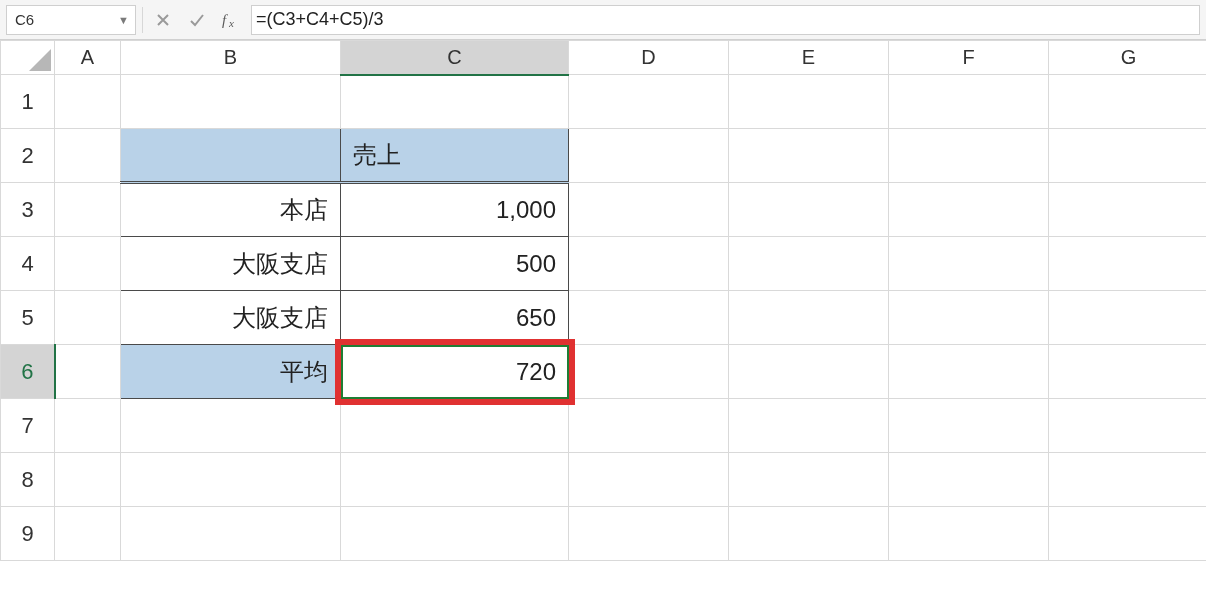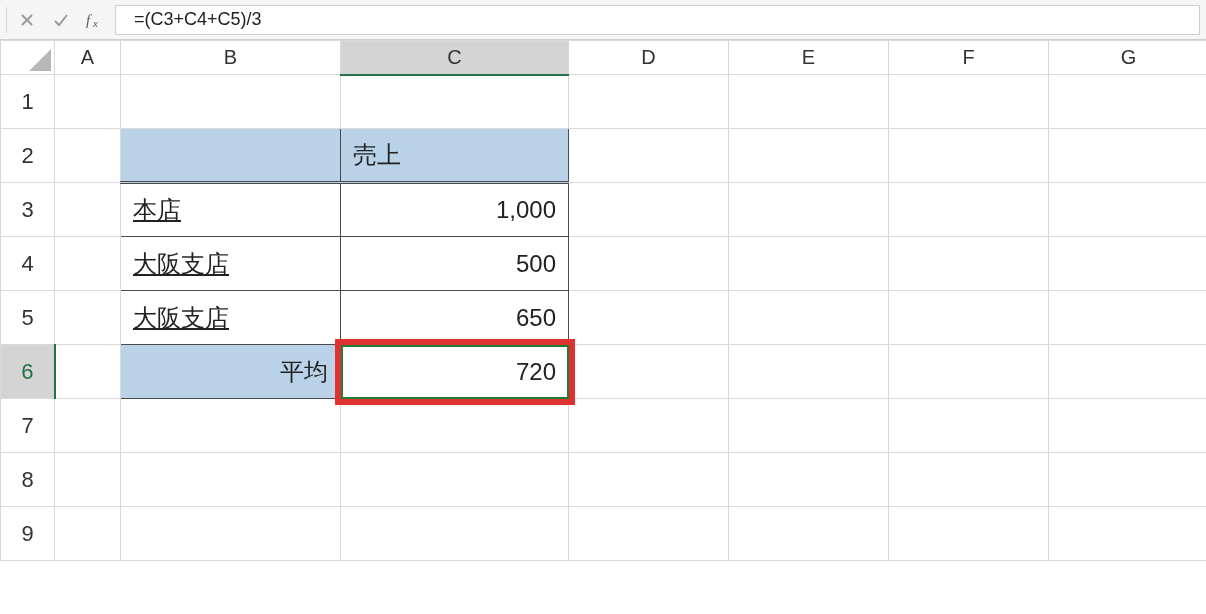--- a/index.html
+++ b/index.html
@@ -50,21 +50,21 @@
     border-radius:2px;
   }
   .fb-btn svg { display:block; }
   .formula-input {
     flex:1;
     height:30px;
     background:#ffffff;
     border:1px solid #cfcfcf;
     display:flex;
     align-items:center;
-    padding:0 18px;
+    padding:0 4px;
     font-size:18px;
     color:#222;
     font-family: Arial, sans-serif;
   }
 
   
   .grid {
     position:relative;
     user-select:none;
   }
@@ -125,22 +125,21 @@
   
   .tbl-cell {
     border:1px solid #4a4a4a !important;
   }
   .tbl-head {
     background:#b9d2e8 !important;
     text-align:left;
   }
   .tbl-rowlabel {
     background:#ffffff;
-    text-align:left;
-    text-decoration:underline;
+    text-align:right;
   }
   .tbl-num {
     text-align:right;
     font-family: Liberation Sans, sans-serif;
   }
   
   .dbl-bottom {
     border-bottom: 3px double #4a4a4a !important;
   }
 
@@ -154,20 +153,24 @@
   .red-highlight {
     position:absolute;
     border:6px solid #e03131;
     pointer-events:none;
   }
 </style>
 </head>
 <body>
 
 <div class="formula-bar">
+  <div class="name-box">
+    <span class="nb-text">C6</span>
+    <span class="nb-caret">▼</span>
+  </div>
   <div class="fb-sep"></div>
   <div class="fb-btn" title="Cancel">
     <svg width="14" height="14" viewBox="0 0 14 14">
         <path d="M2 2 L12 12 M12 2 L2 12" stroke="#9a9a9a" stroke-width="2" fill="none"></path>
       </svg>
   </div>
   <div class="fb-btn" title="Enter">
     <svg width="16" height="14" viewBox="0 0 16 14">
         <path d="M2 8 L6 12 L14 2" stroke="#9a9a9a" stroke-width="2" fill="none"></path>
       </svg>

